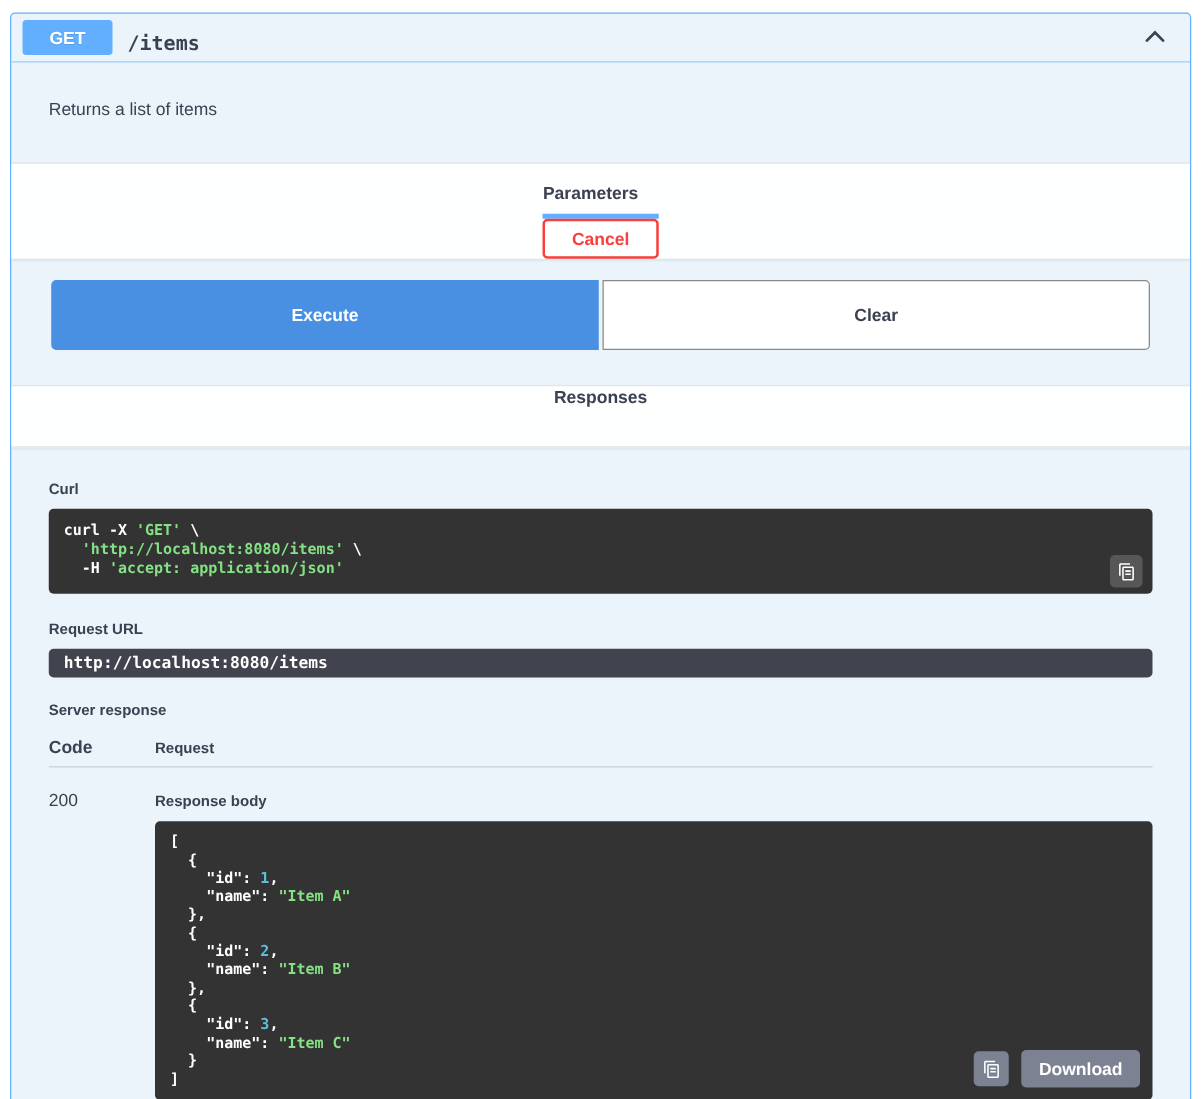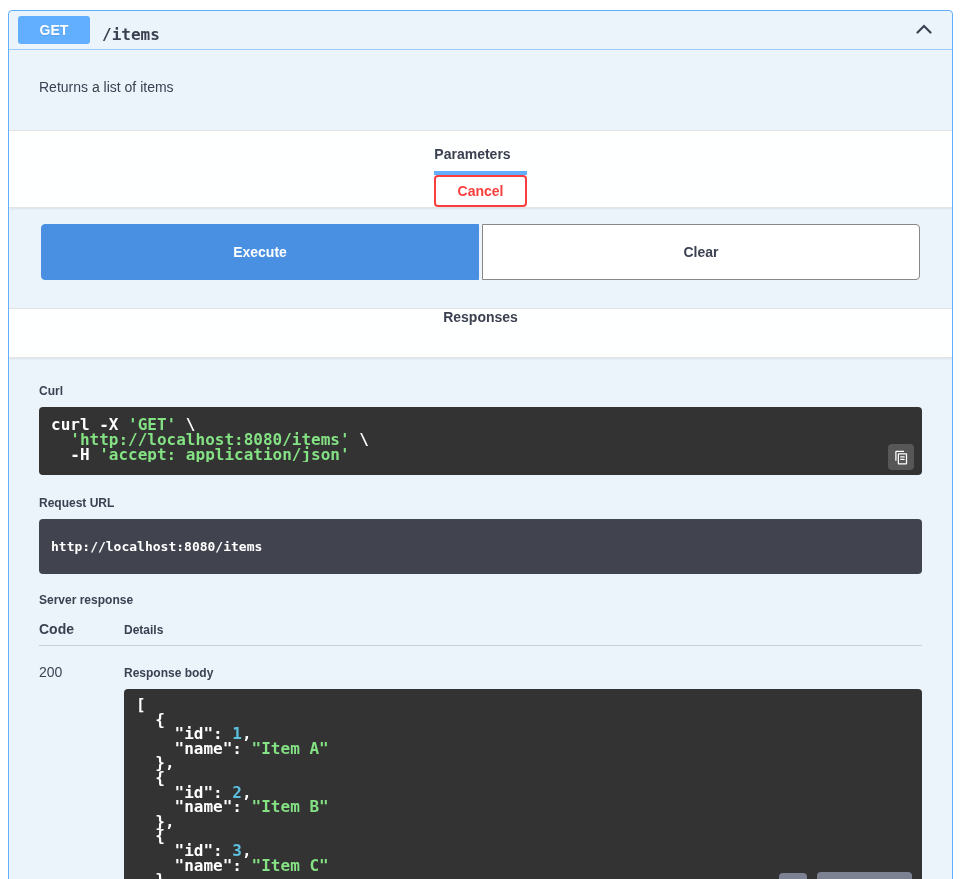--- a/index.html
+++ b/index.html
@@ -109,26 +109,26 @@
   }
   .code-block{
     position:relative;
     background:var(--code-bg);
     border-radius:4px;
     padding:10px 12px;
   }
   .code-block pre{
     margin:0;
     font-family:"DejaVu Sans Mono", monospace;
-    font-size:16px; line-height:15px;
+    font-size:12px; line-height:15px;
     font-weight:700; color:#fff;
     white-space:pre; overflow-x:auto;
   }
   .curl-block{ min-height:68px; margin-bottom:21px; }
-  .url-block{ background:var(--url-bg); padding:20px 12px; margin-bottom:19px; }
+  .url-block{ background:var(--url-bg); padding:4px 12px; margin-bottom:19px; }
   .url-block pre{ font-size:13px; }
   .response-block pre{ line-height:14.6px; }
   .response-block{ padding:9px 12px 10px 12px; }
 
   .tok-str{ color:var(--tok-str); }
   .tok-num{ color:var(--tok-num); }
   .tok-key{ color:#fff; }
 
   .copy-btn{
     position:absolute; right:8px; bottom:5px;
@@ -215,21 +215,21 @@
     <div class="block-label">Request URL</div>
     <div class="code-block url-block">
       <pre>http://localhost:8080/items</pre>
     </div>
 
     <div class="block-label server-response-label">Server response</div>
 
     <div class="resp-table">
       <div class="resp-table-head">
         <div class="col-code">Code</div>
-        <div class="col-details">Details</div>
+        <div class="col-details">Request</div>
       </div>
       <div class="resp-table-row">
         <div class="status-code">200</div>
         <div class="details-cell">
           <div class="block-label">Response body</div>
           <div class="code-block response-block">
             <pre>[
   {
     <span class="tok-key">"id"</span>: <span class="tok-num">1</span>,
     <span class="tok-key">"name"</span>: <span class="tok-str">"Item A"</span>

